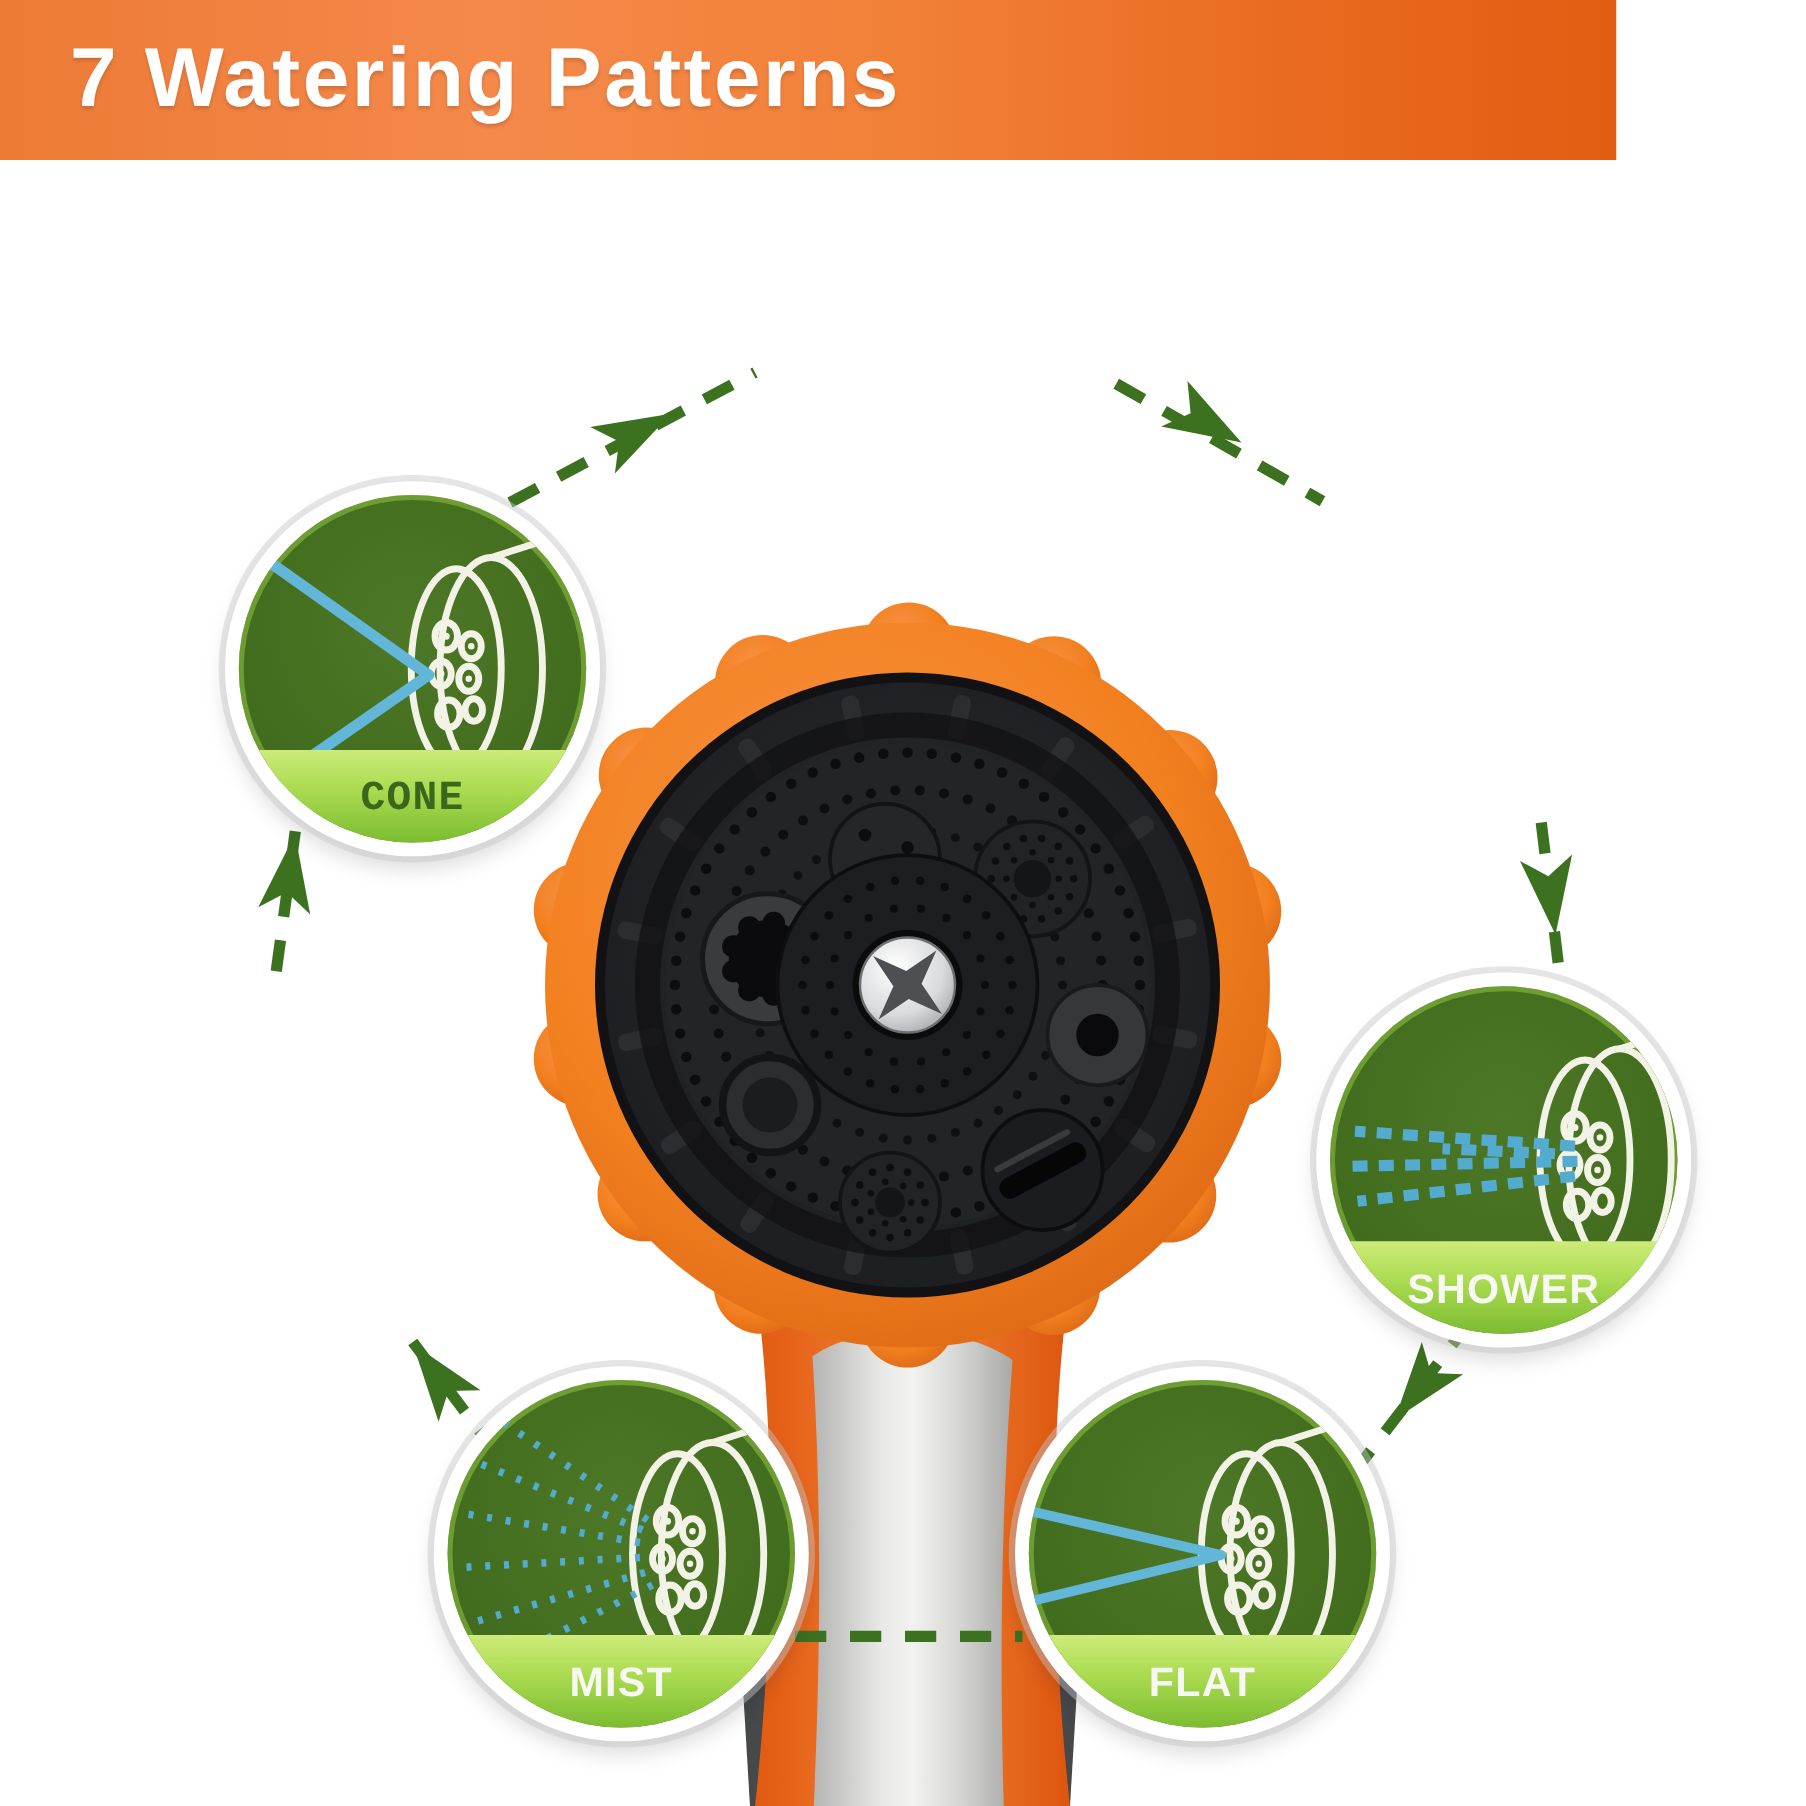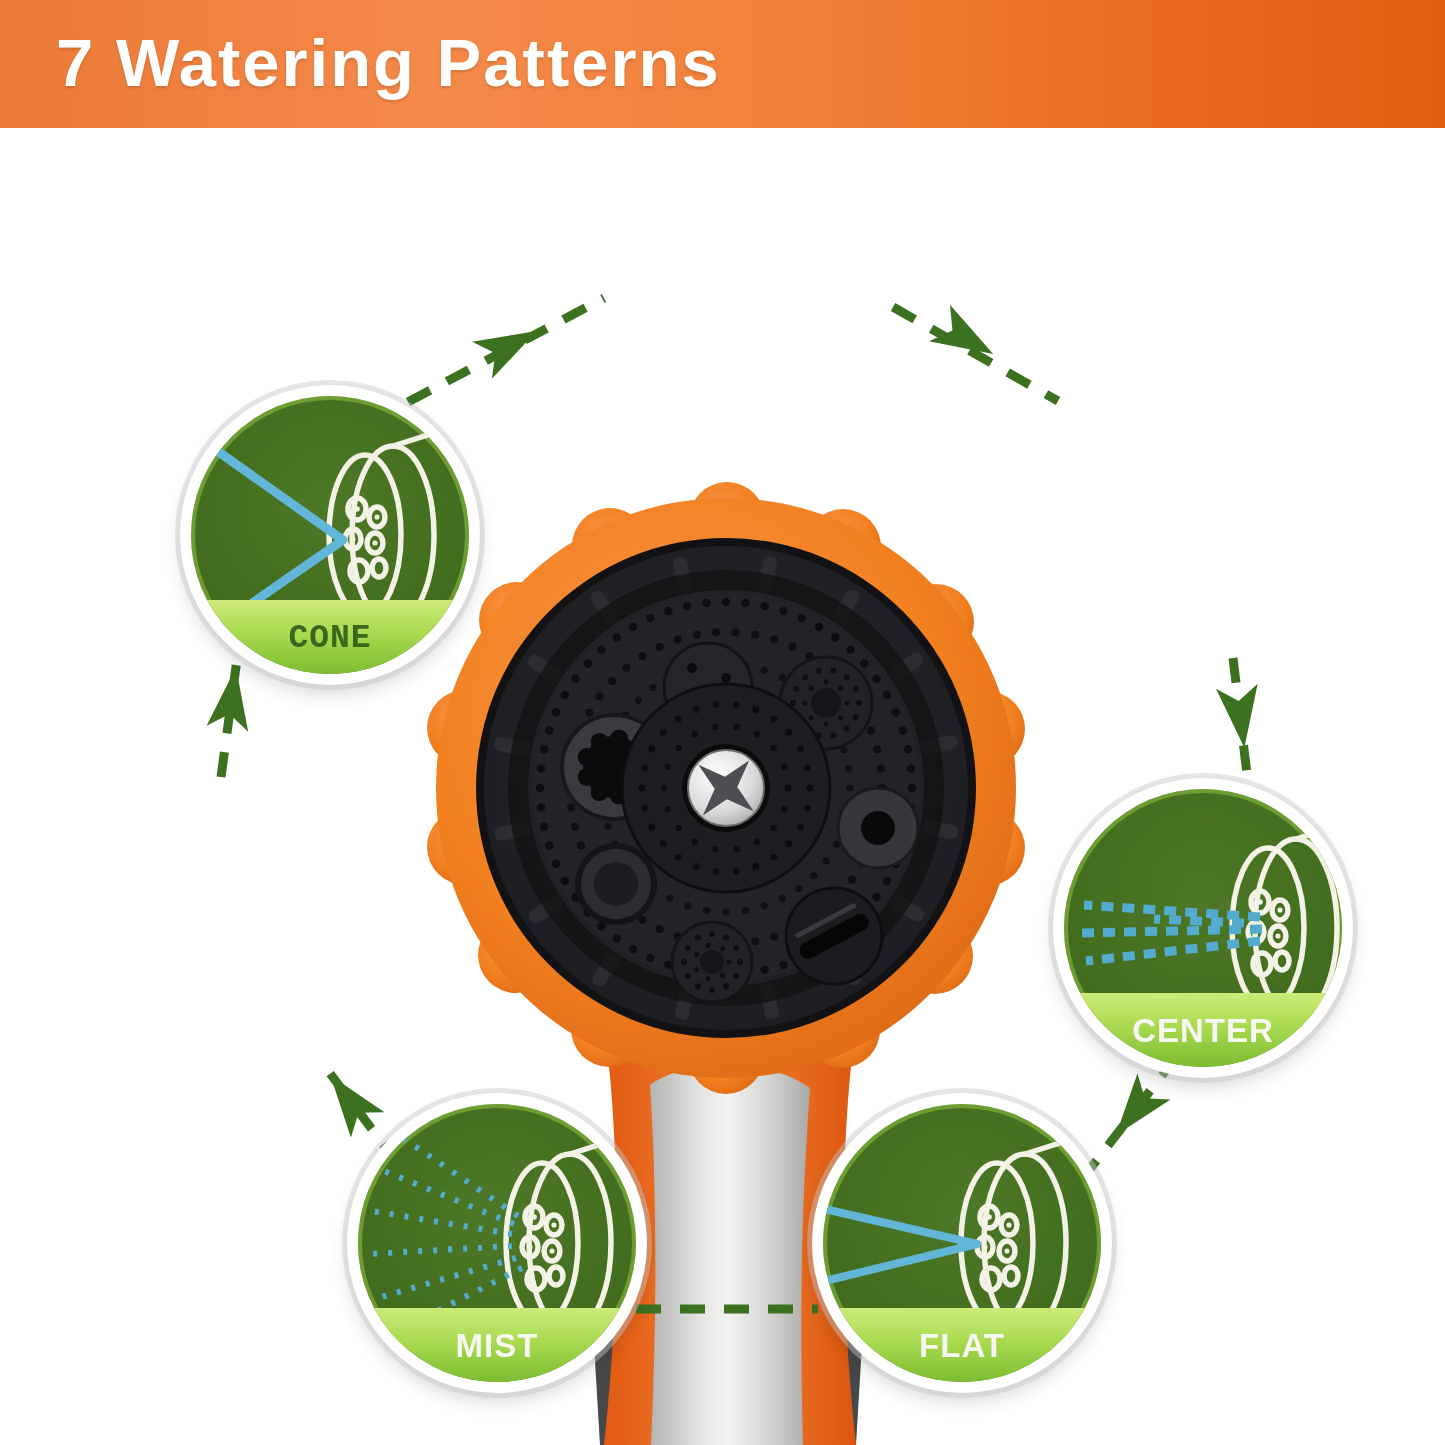--- a/index.html
+++ b/index.html
@@ -1,20 +1,20 @@
 <!DOCTYPE html>
 <html><head>
 <meta charset="utf-8">
 <style>
   html,body{margin:0;padding:0;background:#ffffff;}
   #stage{position:relative;width:1445px;height:1445px;background:#ffffff;overflow:hidden;
          font-family:"Liberation Sans",sans-serif;}
 
   
-  #banner{position:absolute;left:0;top:0;width:1445px;height:128px;z-index:5;
+  #banner{position:absolute;left:0;top:0;width:1293px;height:128px;z-index:5;
           background:linear-gradient(90deg,#ed7a36 0%,#f4894a 30%,#f28138 55%,#ea6c22 78%,#e15d12 100%);}
   #banner .title{position:absolute;left:56px;top:50%;transform:translateY(-52%);
           font-size:67px;font-weight:bold;letter-spacing:2px;color:#ffffff;
           text-shadow:0 2px 3px rgba(0,0,0,.15);white-space:nowrap;}
 
   
   svg.photo,svg.flow{position:absolute;left:0;top:0;width:1445px;height:1445px;}
   svg.photo{z-index:1;}
   svg.flow{z-index:2;}
 
@@ -483,21 +483,21 @@
       <svg class="psvg" viewBox="0 0 278 278">
         <use href="#nz" transform="translate(30,0)"></use>
         <g class="spray-dots" stroke-width="9" stroke-dasharray="12 9">
           <path d="M196,128 L20,116"></path>
             <path d="M198,140 L18,144"></path>
             <path d="M196,152 L22,172"></path>
           <path d="M180,134 L90,130"></path>
         </g>
       </svg>
       <div class="band"></div>
-      <div class="plabel">CENTER</div>
+      <div class="plabel">SHOWER</div>
     </div>
   </div>
 
   <div class="pcircle" id="c-mist" style="left:347px;top:1093px;">
     <div class="pinner">
       <svg class="psvg" viewBox="0 0 278 278">
         <use href="#nz" transform="translate(10,0)"></use>
         <g class="spray-dots" stroke-width="6" stroke-dasharray="4 11">
           <path d="M160,112 L30,24"></path>
             <path d="M156,120 L14,62"></path>

